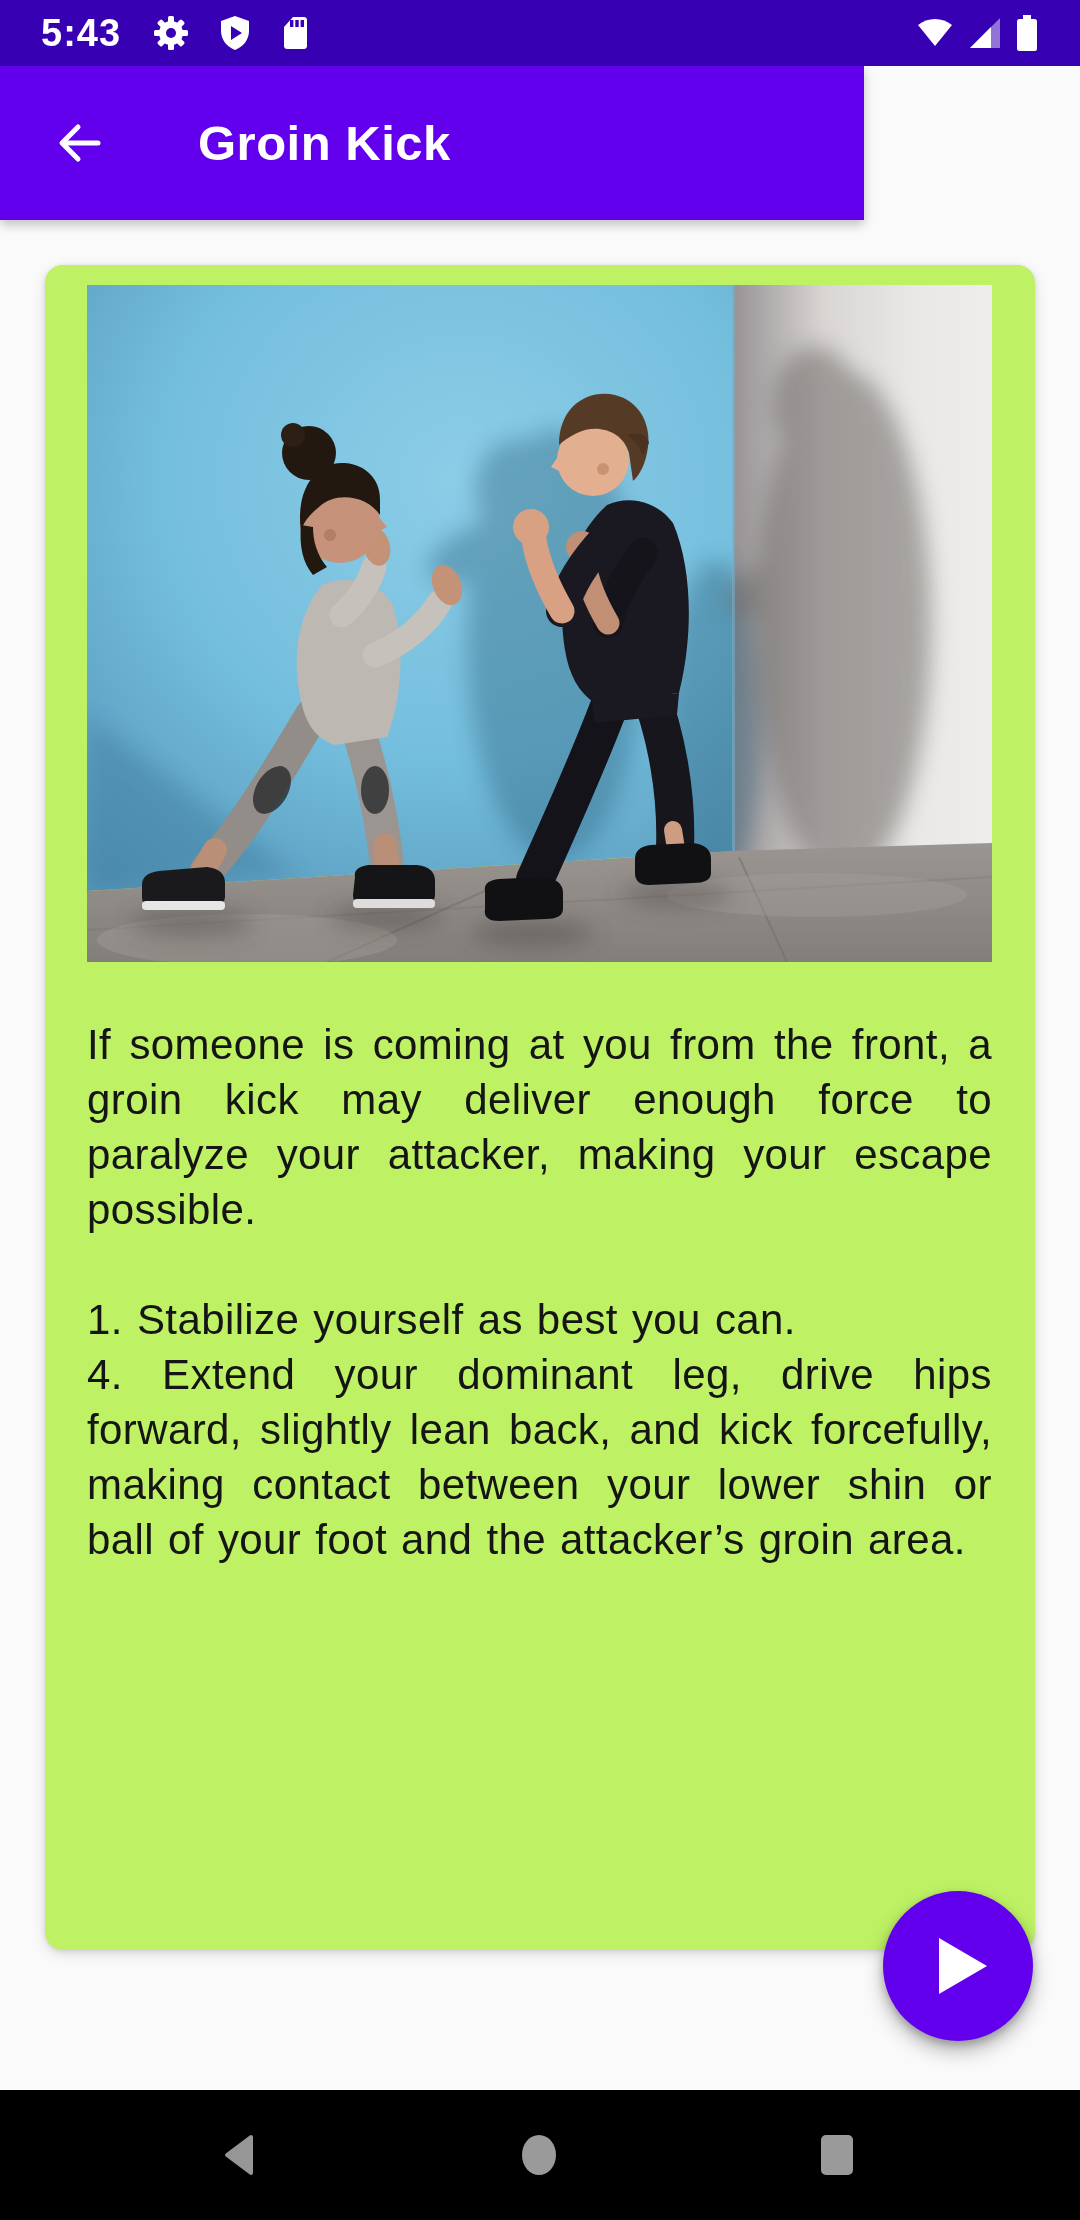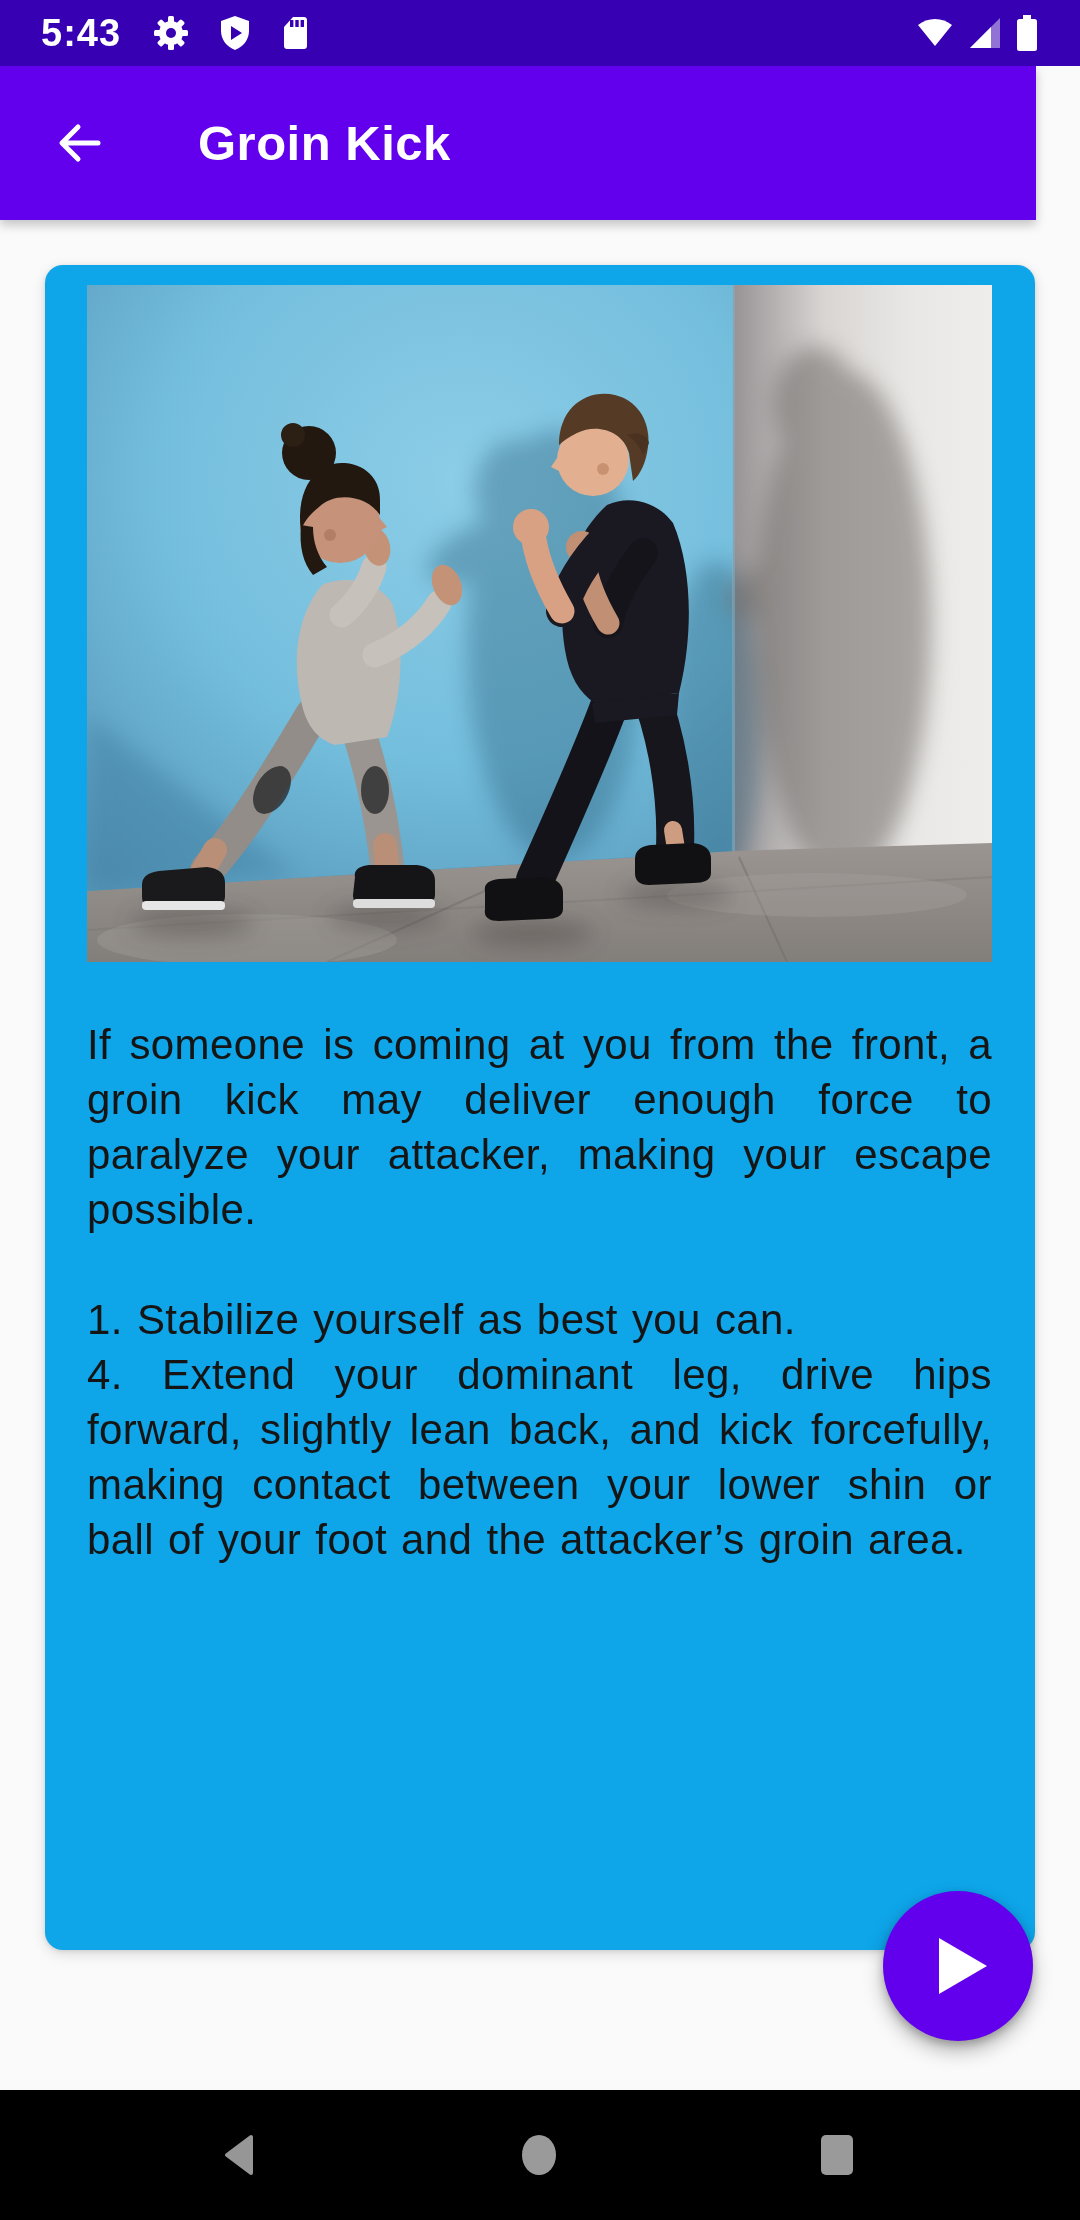--- a/index.html
+++ b/index.html
@@ -20,39 +20,39 @@
   }
   .sb-time {
     margin-left:41px; font-size:38px; font-weight:700; letter-spacing:1px;
   }
   .sb-left-icons { display:flex; align-items:center; gap:30px; margin-left:32px; }
   .sb-right { position:absolute; right:42px; top:0; height:66px; display:flex; align-items:center; gap:14px; }
   .sb-ic { display:block; }
 
   
   .app-bar {
-    position:absolute; top:66px; left:0; width:1036px; height:154px;
+    position:absolute; top:66px; left:0; width:864px; height:154px;
     background:#6200ee; display:flex; align-items:center;
     box-shadow:0 5px 10px rgba(0,0,0,0.22);
     z-index:25;
   }
   .back-btn {
     position:absolute; left:40px; top:50%; transform:translateY(-50%);
     width:80px; height:80px; display:flex; align-items:center; justify-content:center;
     border:none; background:transparent; cursor:pointer;
   }
   .app-title {
     position:absolute; left:198px; top:50%; transform:translateY(-50%);
     color:#fff; font-size:49px; font-weight:700; letter-spacing:0.5px;
   }
 
   
   .card {
     position:absolute; left:45px; top:265px; width:990px; height:1685px;
-    background:#0ea5e9; border-radius:18px;
+    background:#bef264; border-radius:18px;
     box-shadow:0 4px 14px rgba(0,0,0,0.13), 0 1px 4px rgba(0,0,0,0.10);
     padding:20px 42px 0 42px;
   }
   .photo-wrap { width:905px; height:677px; overflow:hidden; }
   .photo-wrap svg { display:block; }
 
   .body-text {
     margin-top:55px; width:905px;
     font-size:42px; line-height:55px; color:#151515;
     text-align:justify; letter-spacing:0.4px; word-spacing:2px;

